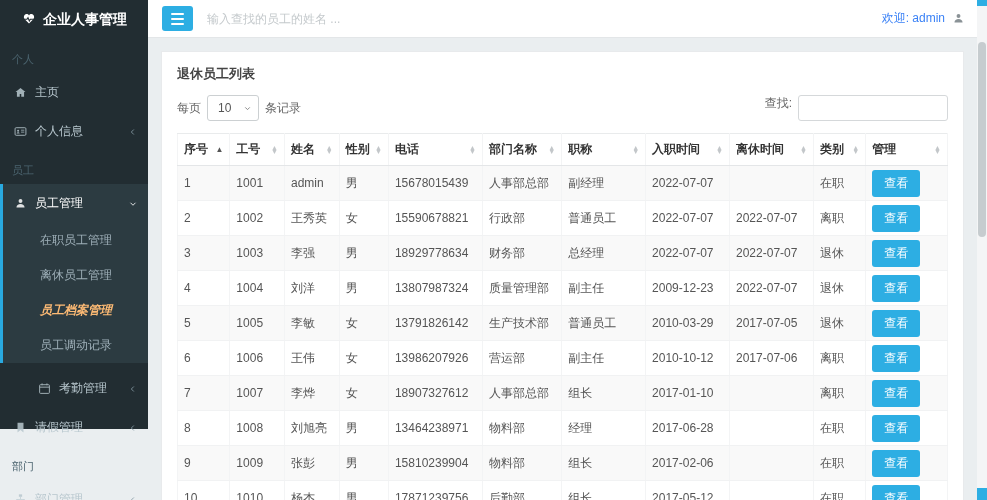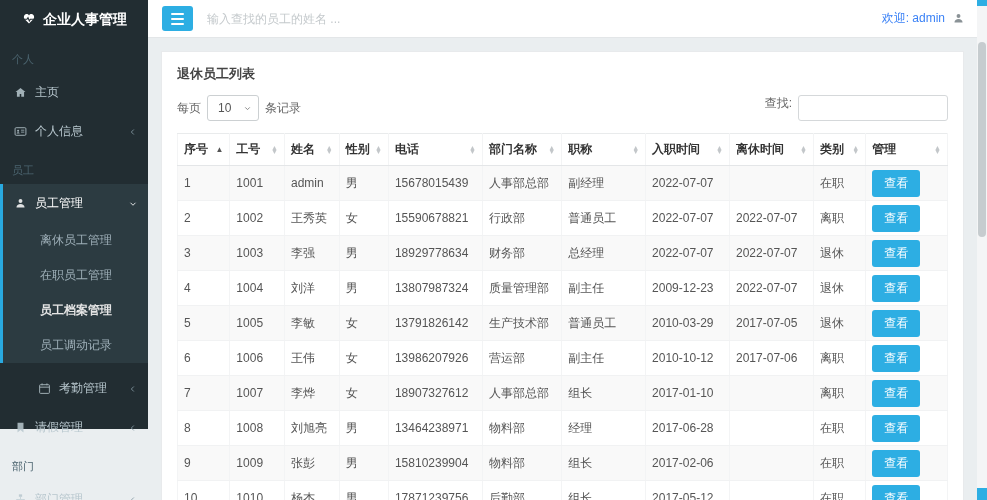--- a/index.html
+++ b/index.html
@@ -13,21 +13,21 @@
   .logo svg { flex:0 0 auto; }
   .section-label { color:#4b646f; font-size:11px; padding:12px 12px 6px 12px;font-family:Liberation Serif, serif; }
   .nav-item { display:flex; align-items:center; gap:8px; padding:11px 10px 11px 14px;
     color:#b8c7ce; font-size:12px; cursor:pointer; }
   .nav-item .nav-label { flex:1; }
   .nav-item svg { flex:0 0 auto; opacity:.85; }
   .chev { color:#869aa4; display:flex; }
   .active-block { border-left:3px solid #29a9e0; background:#2c3b41; }
   .active-block .nav-item.parent { color:#ffffff; padding-left:11px; }
   .submenu .sub-item { display:block; padding:9px 10px 9px 37px; color:#9fb0b9; cursor:pointer; font-size:12px; }
-  .submenu .sub-item.active { color:#e5e5e5; font-weight:bold; }
+  .submenu .sub-item.active { color:#fdba74; font-weight:bold;font-style:italic; }
 
   
   .topbar { position:absolute; left:148px; top:0; right:0; height:38px; background:#ffffff;
     border-bottom:1px solid #e3e6e8; display:flex; align-items:center; padding:0 14px; z-index:4; }
   .hamburger { width:31px; height:25px; background:#2daee3; border:none; border-radius:3px;
     display:flex; flex-direction:column; justify-content:center; align-items:center; gap:3px; cursor:pointer; }
   .hamburger i { display:block; width:13px; height:2px; background:#fff; border-radius:1px; }
   .top-search { border:none; outline:none; margin-left:14px; width:320px; font-size:12px; color:#555; }
   .top-search::placeholder { color:#c4c9cc; }
   .top-right { margin-left:auto; display:flex; align-items:center; gap:7px; color:#3b82f6; font-size:12px; padding-right:8px; cursor:pointer; }
@@ -111,22 +111,22 @@
           <path d="M4.5 19.5c0-4 3.4-6.4 7.5-6.4s7.5 2.4 7.5 6.4z" fill="#fff"></path>
         </svg>
         <span class="nav-label">员工管理</span>
         <span class="chev">
           <svg width="10" height="10" viewBox="0 0 24 24">
               <polyline points="6,9 12,15 18,9" fill="none" stroke="#ffffff" stroke-width="2.4"></polyline>
             </svg>
         </span>
       </div>
       <div class="submenu">
+        <span class="sub-item">在职员工管理</span>
         <span class="sub-item">离休员工管理</span>
-        <span class="sub-item">在职员工管理</span>
         <span class="sub-item active">员工档案管理</span>
         <span class="sub-item">员工调动记录</span>
       </div>
     </div>
 
     <div class="nav-item" style="margin-top:6px;margin-left:24px;">
       <svg width="13" height="13" viewBox="0 0 24 24">
         <rect x="3" y="5" width="18" height="16" rx="1.5" fill="none" stroke="#b8c7ce" stroke-width="1.8"></rect>
         <line x1="3" y1="9.5" x2="21" y2="9.5" stroke="#b8c7ce" stroke-width="1.8"></line>
         <line x1="7.5" y1="2.6" x2="7.5" y2="6" stroke="#b8c7ce" stroke-width="1.8"></line>

